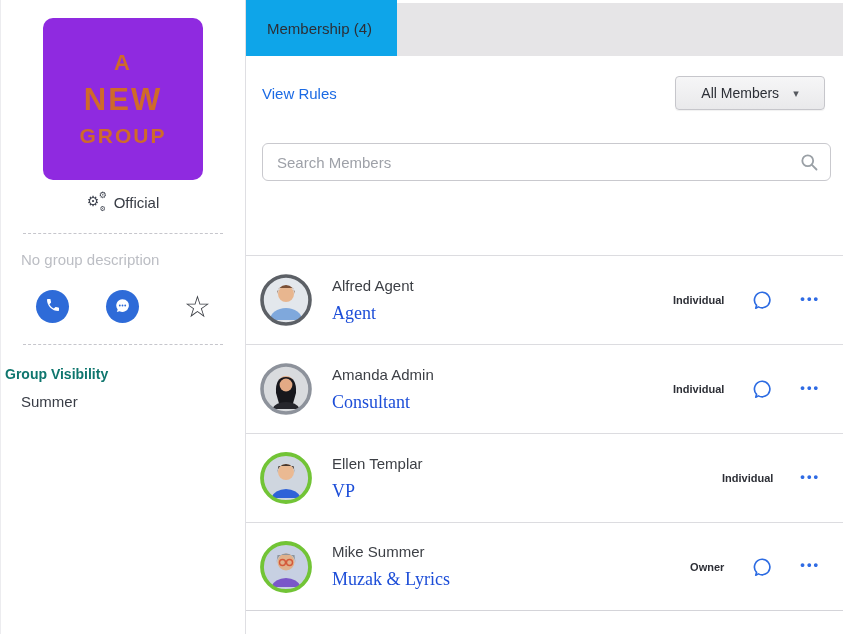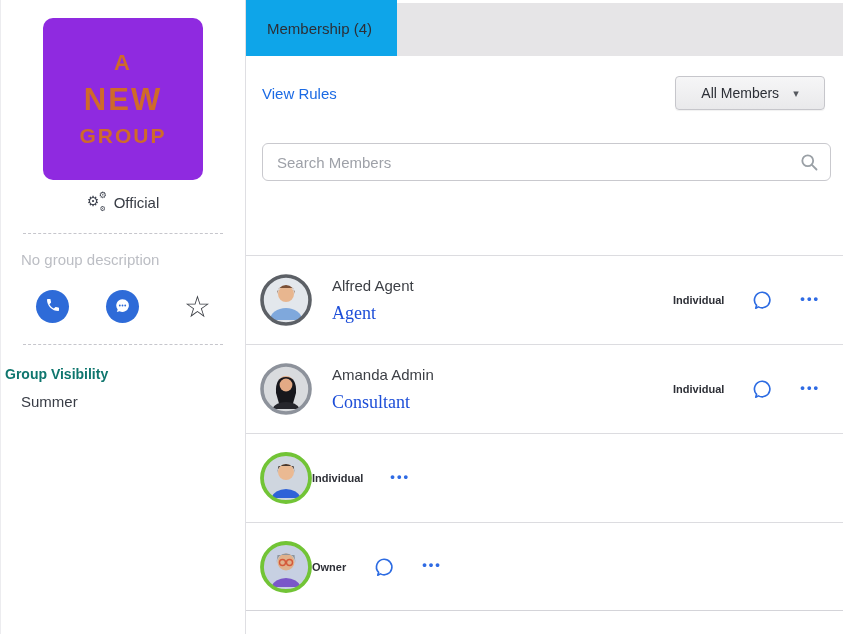--- a/index.html
+++ b/index.html
@@ -215,40 +215,48 @@
       <div class="member-row">
         <span class="avatar">
           <svg width="52" height="52" viewBox="0 0 52 52">
             <circle cx="26" cy="26" r="23.5" fill="#cfd6df"></circle>
             <circle cx="26" cy="20" r="8" fill="#eab992"></circle>
             <path d="M17 21 a9 9 0 0 1 18 0 l-1.5 -7 -15 0 z" fill="#463830"></path>
             <path d="M11 46 a15.5 12 0 0 1 30 0 z" fill="#2f62d8"></path>
             <circle cx="26" cy="26" r="24" fill="none" stroke-width="3.8" stroke="#72c436"></circle>
           </svg>
         </span>
+        <span class="member-text">
+          <div class="member-name">Ellen Templar</div>
+          <div class="member-title">VP</div>
+        </span>
         <span class="row-right">
           <span class="member-role">Individual</span>
           <button class="ellipsis-btn">
             <span>•••</span>
           </button>
         </span>
       </div>
 
       <div class="member-row">
         <span class="avatar">
           <svg width="52" height="52" viewBox="0 0 52 52">
             <circle cx="26" cy="26" r="23.5" fill="#c7d0e2"></circle>
             <circle cx="26" cy="21" r="8.5" fill="#e0b18c"></circle>
             <path d="M16.5 22 a9.5 9.5 0 0 1 19 0 l-1 -8 -17 0 z" fill="#8f959c"></path>
             <circle cx="22.5" cy="21.5" r="3" fill="none" stroke="#d4593a" stroke-width="1.4"></circle>
             <circle cx="29.5" cy="21.5" r="3" fill="none" stroke="#d4593a" stroke-width="1.4"></circle>
             <path d="M11 46 a15.5 12 0 0 1 30 0 z" fill="#7a57c9"></path>
             <circle cx="26" cy="26" r="24" fill="none" stroke-width="3.8" stroke="#72c436"></circle>
           </svg>
         </span>
+        <span class="member-text">
+          <div class="member-name">Mike Summer</div>
+          <div class="member-title">Muzak &amp; Lyrics</div>
+        </span>
         <span class="row-right">
           <span class="member-role">Owner</span>
           <button class="chat-bubble-btn">
             <svg width="22" height="22" viewBox="0 0 24 24" fill="none" stroke="#2c6be2" stroke-width="1.8">
               <path d="M12 3.5a8.5 8.5 0 1 1-3.9 16l-2.9 1.4.9-3.1A8.5 8.5 0 0 1 12 3.5z" stroke-linejoin="round"></path>
             </svg>
           </button>
           <button class="ellipsis-btn">
             <span>•••</span>
           </button>

